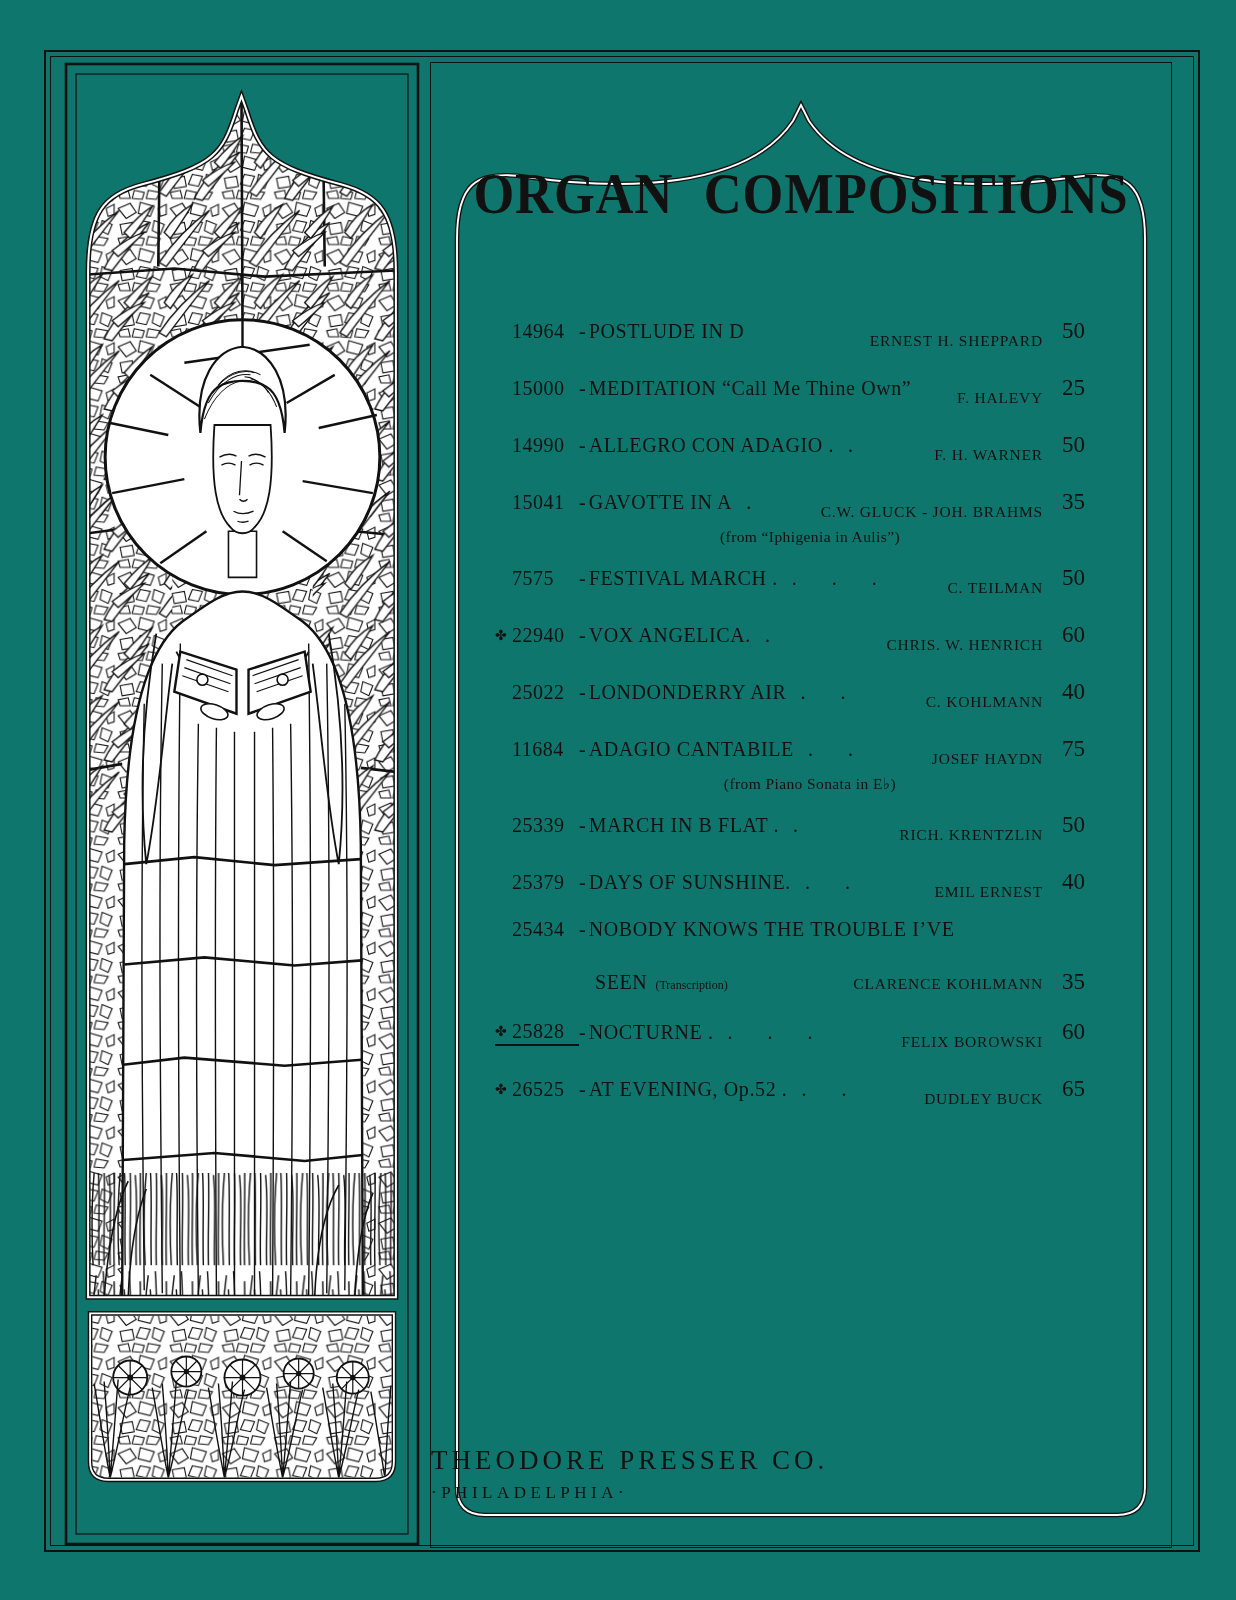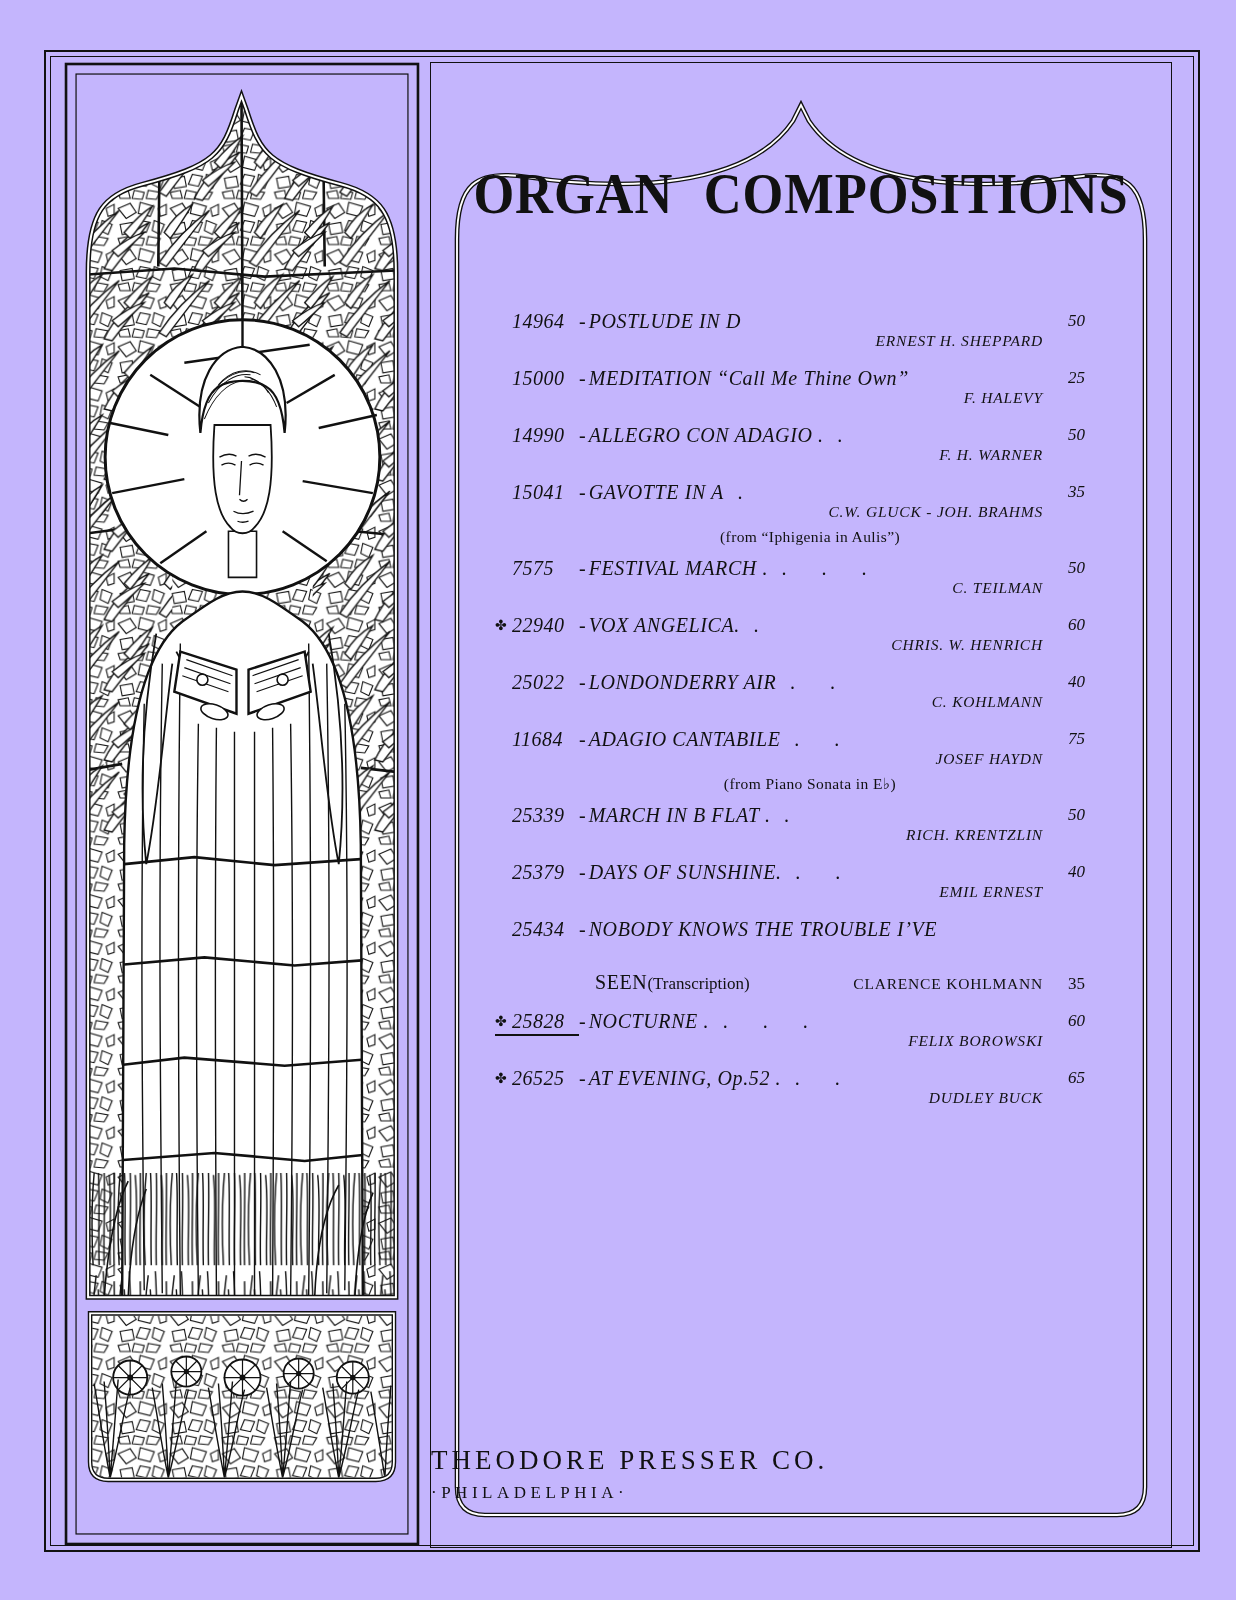--- a/index.html
+++ b/index.html
@@ -1,41 +1,41 @@
 <!DOCTYPE html>
 <html><head>
 <meta charset="utf-8">
 <style>
   html,body{margin:0;padding:0;background:#f2f2ee;}
-  .page{position:relative;width:1236px;height:1600px;background:#c4b5fd;color:#111;
+  .page{position:relative;width:1236px;height:1600px;background:#0f766e;color:#111;
         font-family:"Liberation Serif","DejaVu Serif",serif;overflow:hidden;}
   .frame-outer{position:absolute;left:44px;top:50px;width:1152px;height:1498px;
         border:2px solid #111;}
   .frame-inner{position:absolute;left:4px;top:4px;right:4px;bottom:4px;border:1px solid #111;}
   .left-panel{position:absolute;left:62px;top:62px;width:360px;height:1484px;}
   .right-panel{position:absolute;left:430px;top:62px;width:740px;height:1484px;border:1px solid #111;}
   .decor-svg{position:absolute;left:0;top:0;width:740px;height:1484px;pointer-events:none;}
   .title{position:absolute;top:98px;left:0;width:100%;text-align:center;
         font-size:57px;font-weight:bold;letter-spacing:1px;transform:scaleX(.92);
         transform-origin:center;white-space:nowrap;word-spacing:18px;}
   .catalog{position:absolute;top:246px;left:64px;right:86px;}
-  .row{display:flex;align-items:flex-start;margin-bottom:13px;font-size:20px;line-height:24px;font-style:italic;}
+  .row{display:flex;align-items:center;margin-bottom:13px;font-size:20px;line-height:24px;}
   .numwrap{display:flex;width:84px;flex:none;}
   .prefix{width:17px;flex:none;font-family:"DejaVu Sans",sans-serif;font-size:14px;}
   .num{letter-spacing:.5px;}
   .numwrap.u{border-bottom:2px solid #111;padding-bottom:1px;}
   .sep{flex:none;margin-right:3px;}
   .rtitle{letter-spacing:.6px;white-space:nowrap;}
   .dots{margin-left:14px;letter-spacing:2px;word-spacing:26px;white-space:nowrap;}
   .spacer{flex:1;}
   .composer{font-size:15.5px;letter-spacing:.8px;white-space:nowrap;margin-right:10px;margin-top:20px;}
-  .price{flex:none;width:32px;text-align:right;font-size:17px;}
+  .price{flex:none;width:32px;text-align:right;font-size:23px;}
   .subline{font-size:15.5px;margin:-9px 0 10px 150px;width:330px;text-align:center;letter-spacing:.4px;}
   .line2{display:flex;align-items:baseline;margin:-2px 0 13px 100px;font-size:20px;line-height:24px;}
-  .line2 .note{font-size:17px;}
+  .line2 .note{font-size:12px;margin-left:8px;}
   .line2 .composer{margin-left:8px;}
   .publisher{position:absolute;top:1382px;left:0;width:100%;text-align:left;}
   .pub-name{font-size:27px;letter-spacing:4px;margin-bottom:7px;}
   .pub-street{font-size:20px;letter-spacing:4px;margin-bottom:4px;}
   .pub-city{font-size:17px;letter-spacing:4.5px;}
 </style>
 </head>
 <body>
 
 <div class="page">

